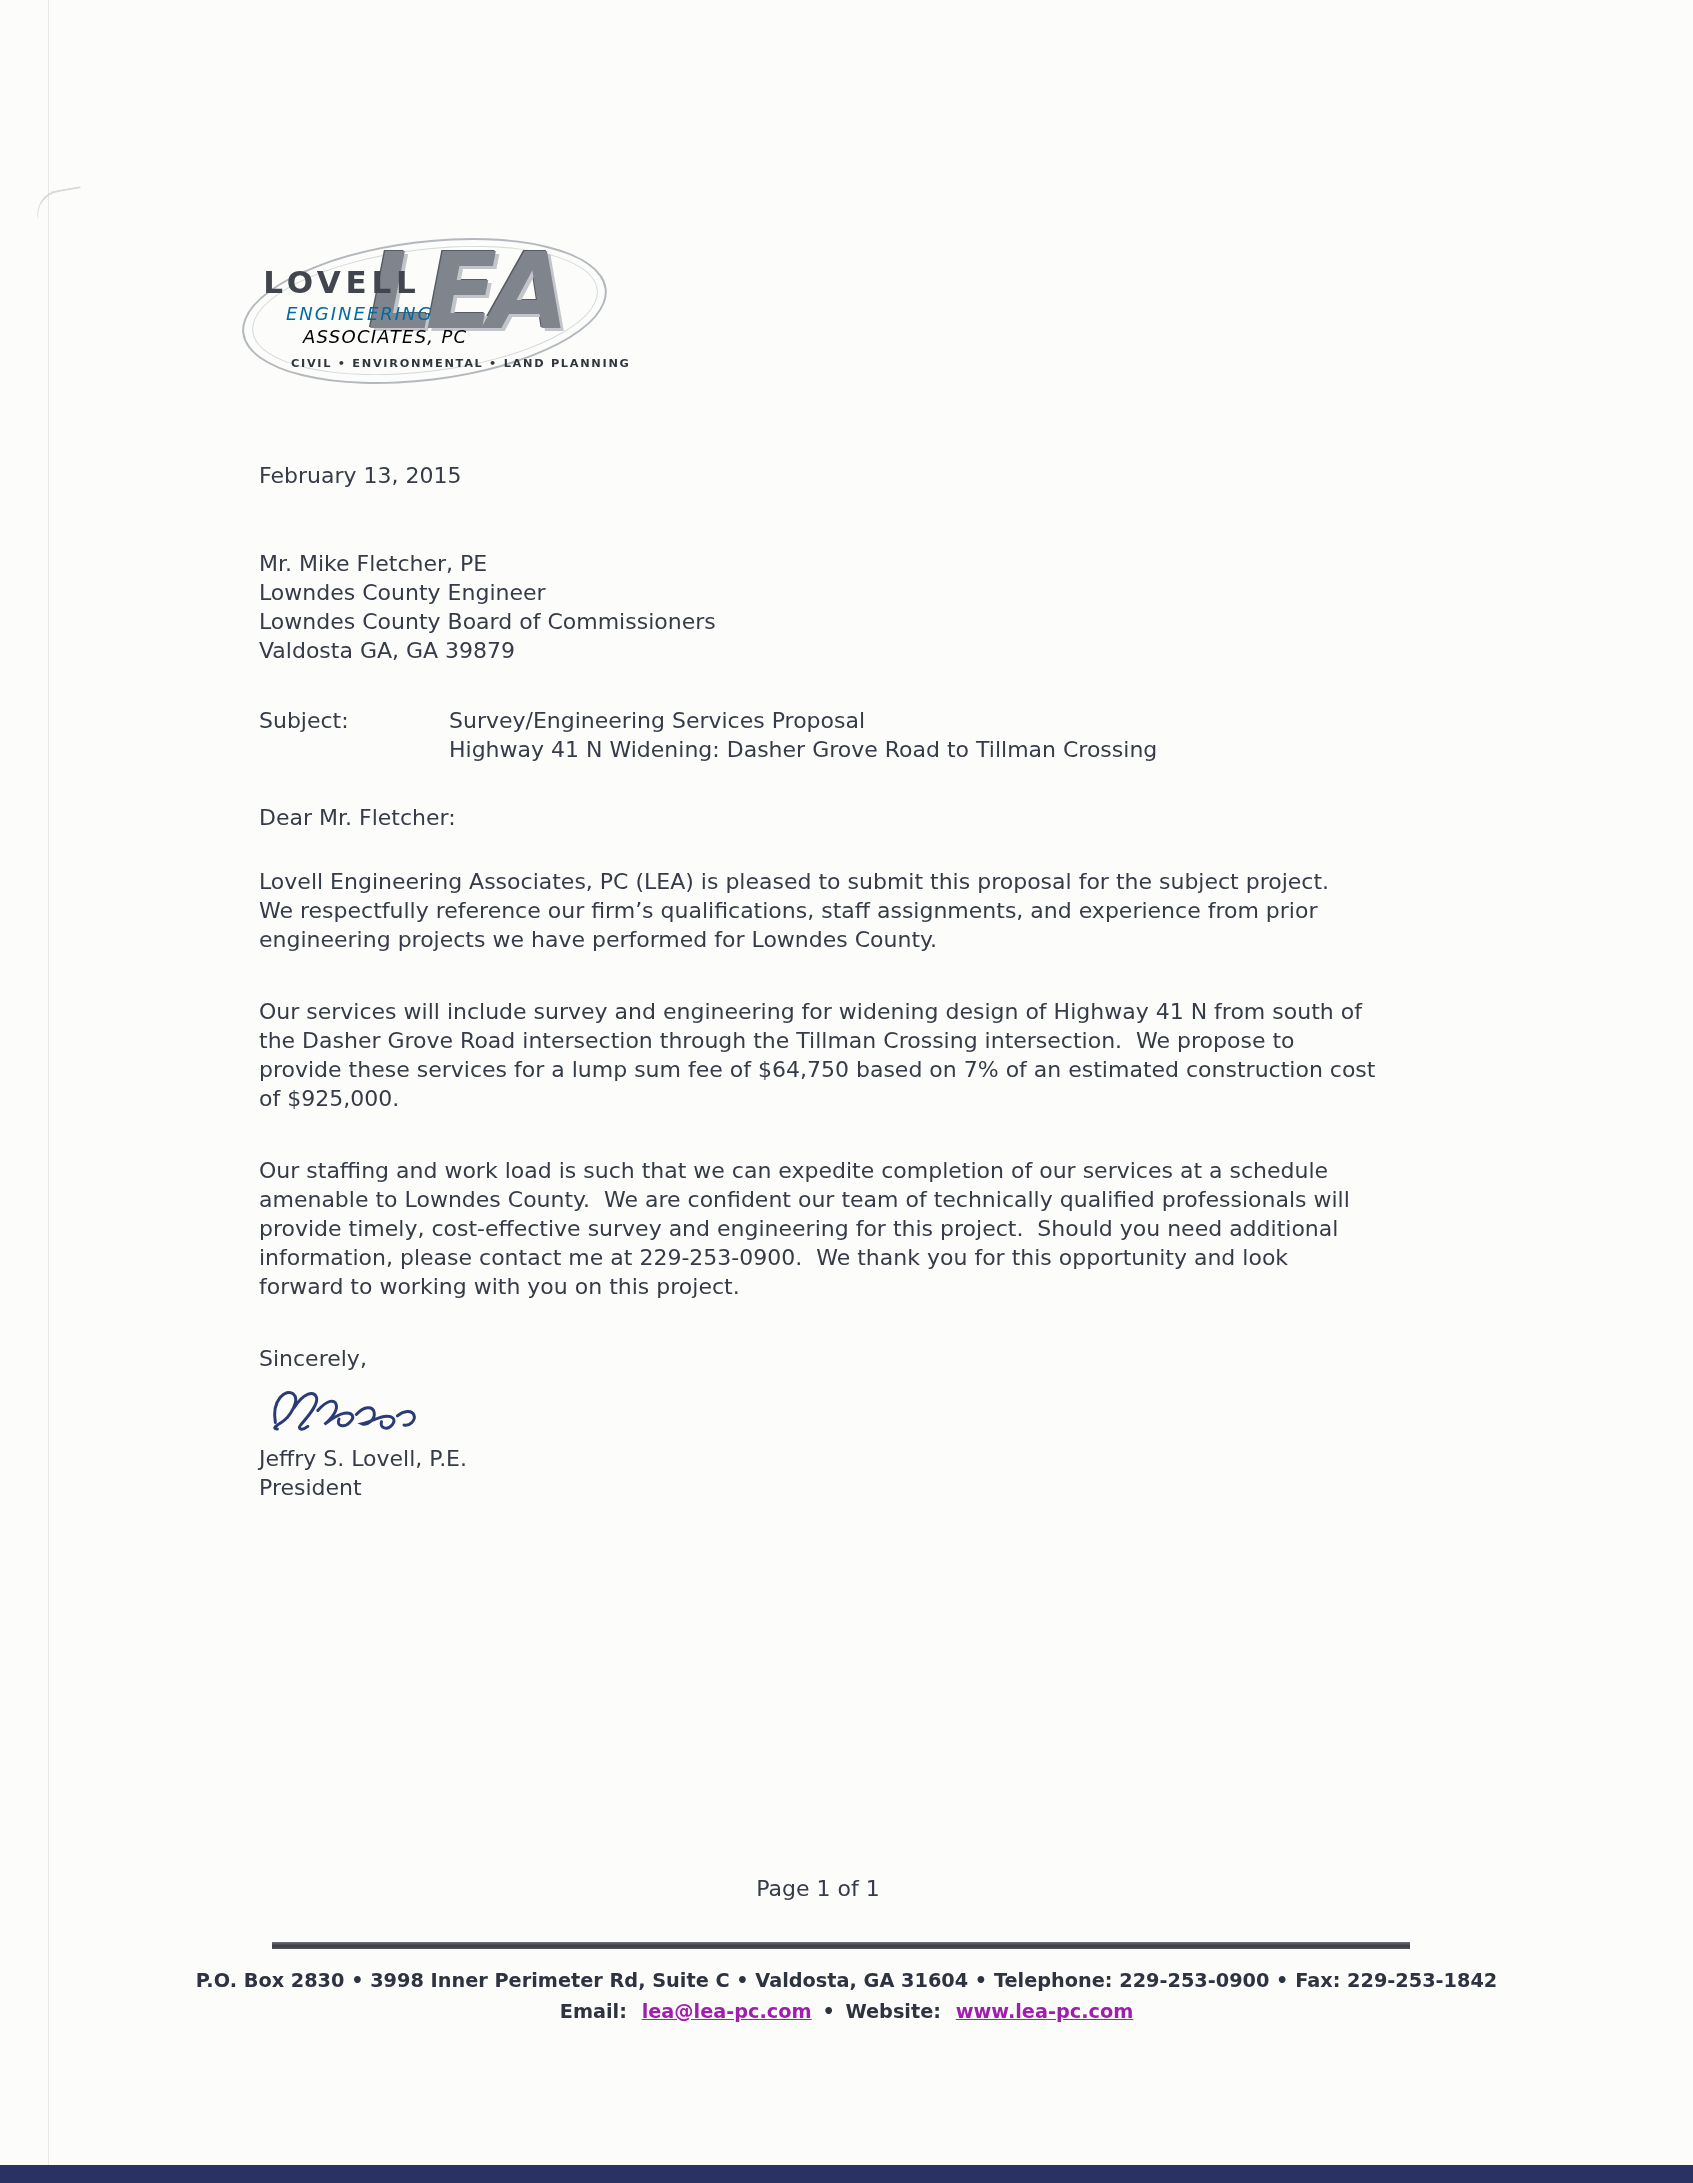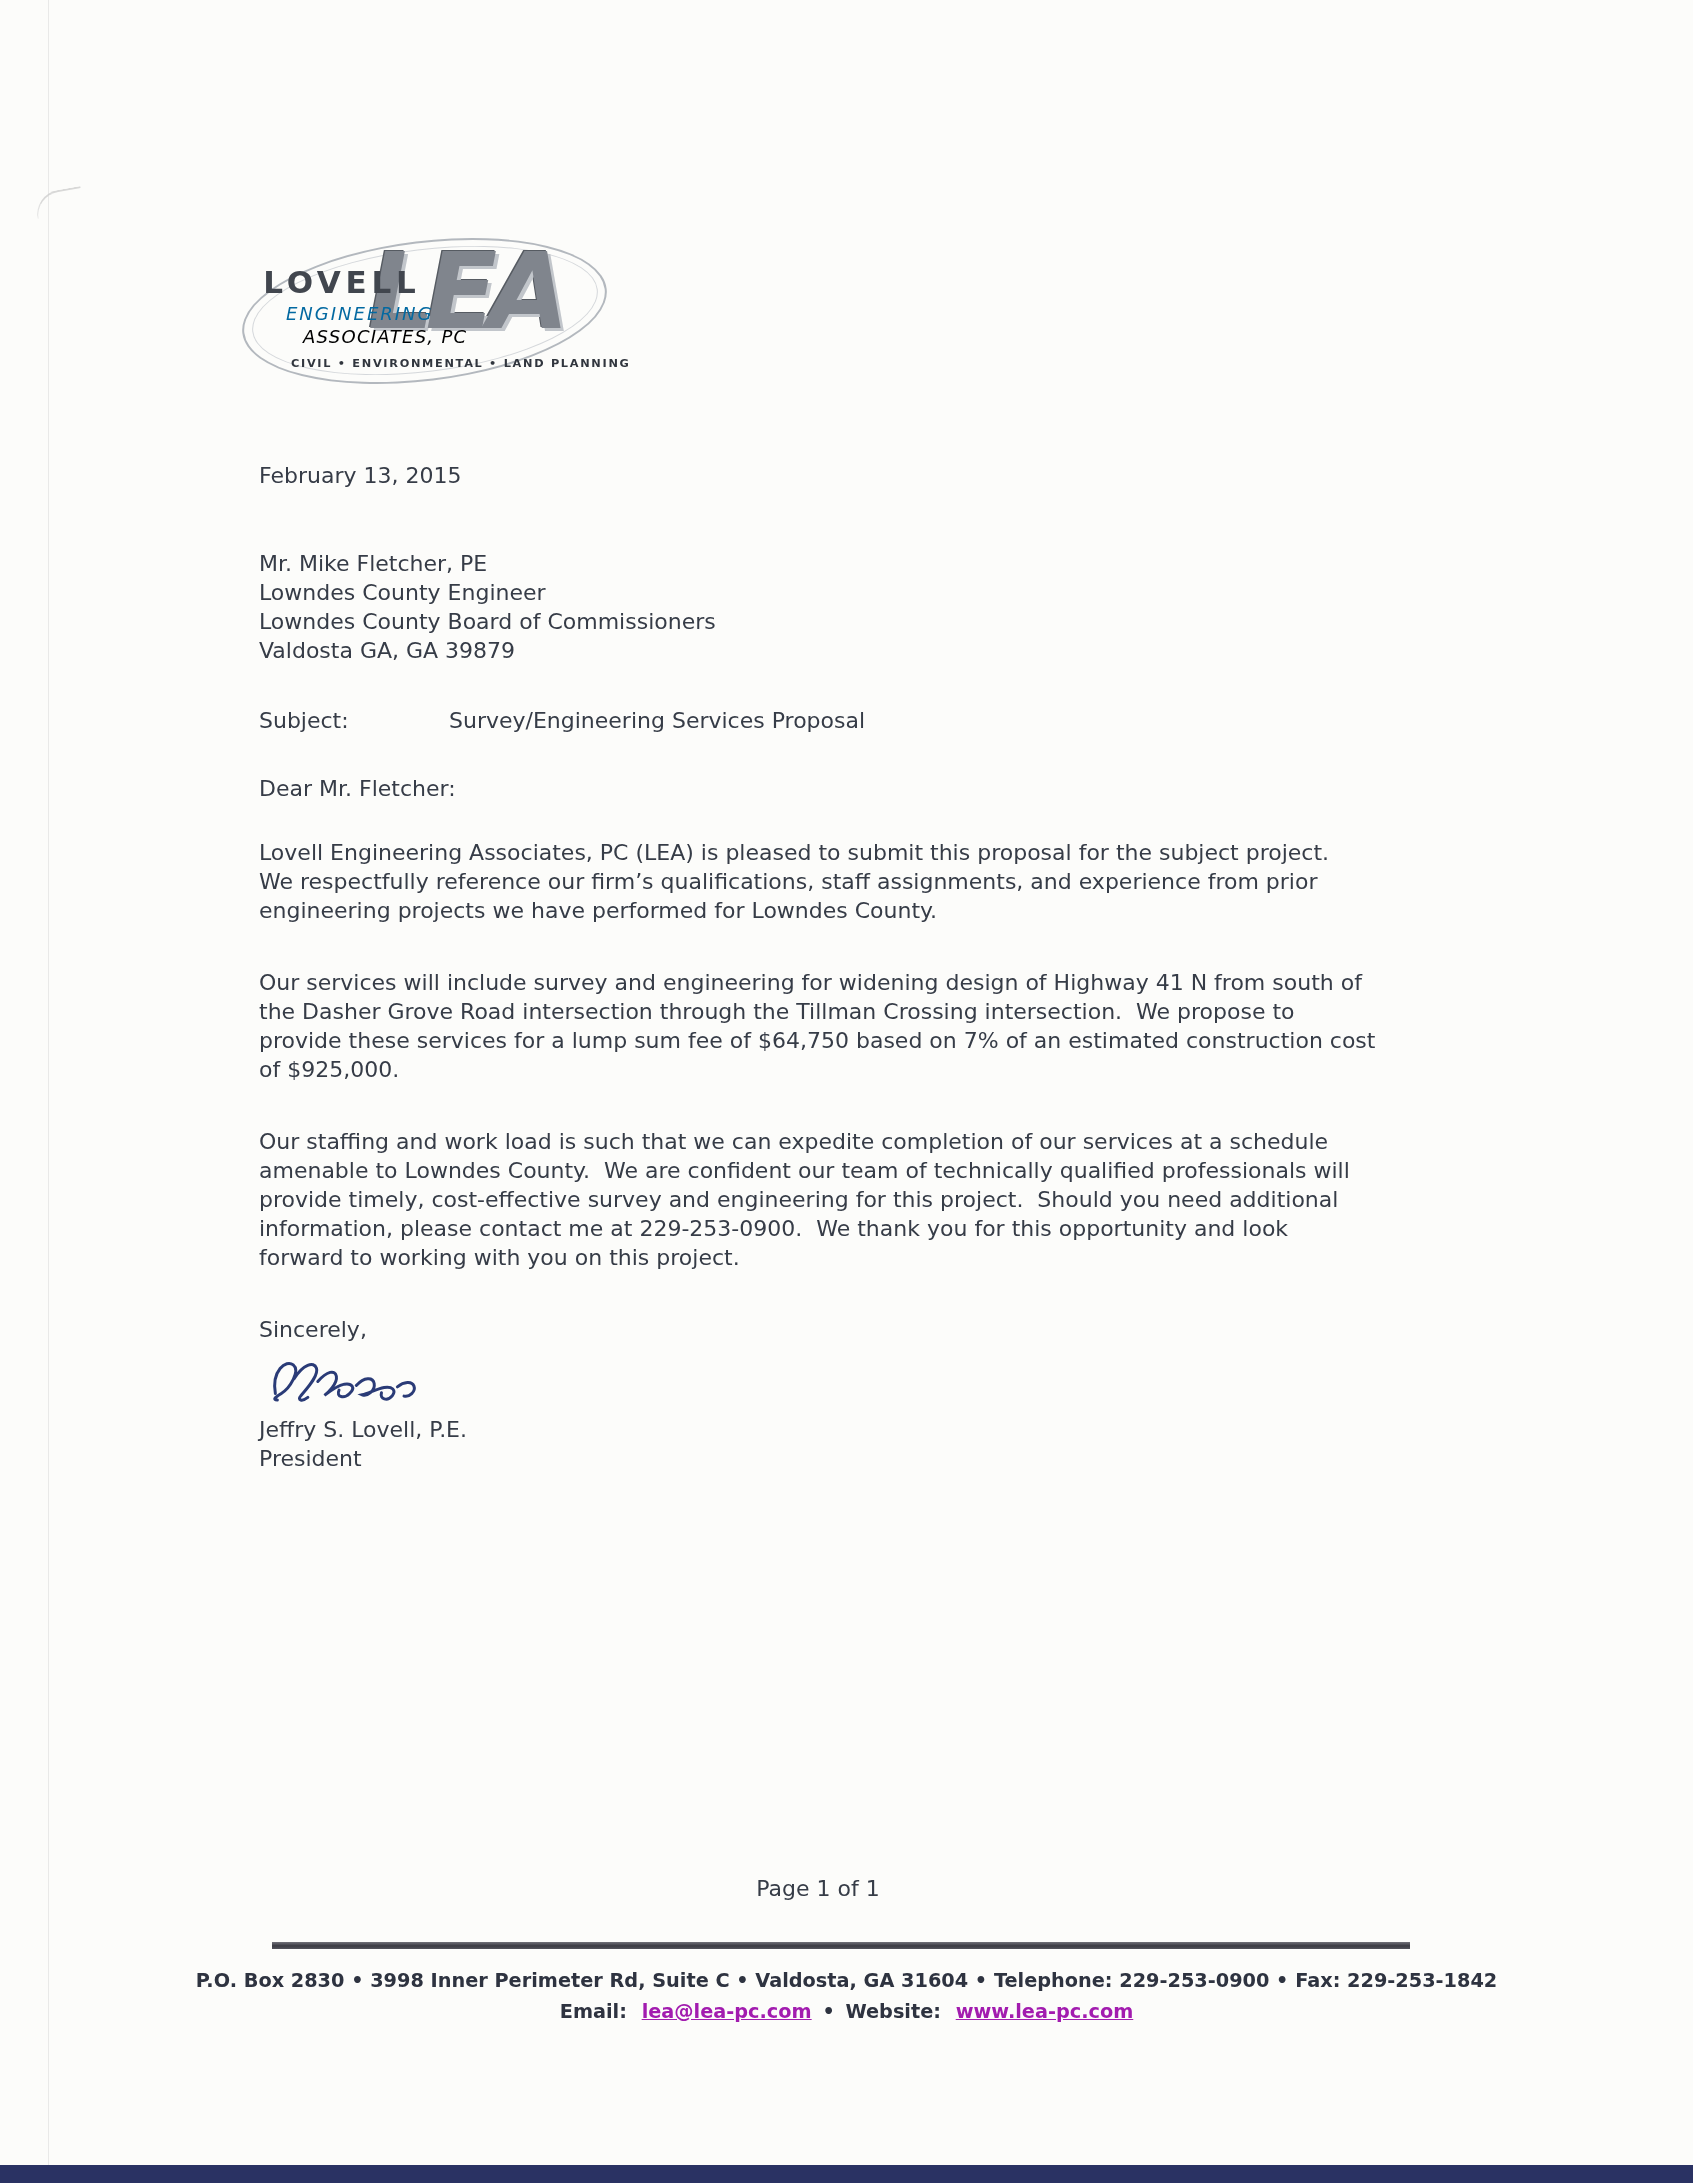--- a/index.html
+++ b/index.html
@@ -131,20 +131,21 @@
       <p>Mr. Mike Fletcher, PE</p>
       <p>Lowndes County Engineer</p>
       <p>Lowndes County Board of Commissioners</p>
       <p>Valdosta GA, GA 39879</p>
     </div>
 
     <div class="subject-row">
       <div>Subject:</div>
       <div class="subject-lines">
         <p>Survey/Engineering Services Proposal</p>
+        <p>Highway 41 N Widening: Dasher Grove Road to Tillman Crossing</p>
       </div>
     </div>
 
     <p class="salutation">Dear Mr. Fletcher:</p>
 
     <p class="para">Lovell Engineering Associates, PC (LEA) is pleased to submit this proposal for the subject project.  We respectfully reference our firm’s qualifications, staff assignments, and experience from prior engineering projects we have performed for Lowndes County.</p>
     <p class="para">Our services will include survey and engineering for widening design of Highway 41 N from south of the Dasher Grove Road intersection through the Tillman Crossing intersection.  We propose to provide these services for a lump sum fee of $64,750 based on 7% of an estimated construction cost of $925,000.</p>
     <p class="para">Our staffing and work load is such that we can expedite completion of our services at a schedule amenable to Lowndes County.  We are confident our team of technically qualified professionals will provide timely, cost-effective survey and engineering for this project.  Should you need additional information, please contact me at 229-253-0900.  We thank you for this opportunity and look forward to working with you on this project.</p>
 
     <p class="closing">Sincerely,</p>

